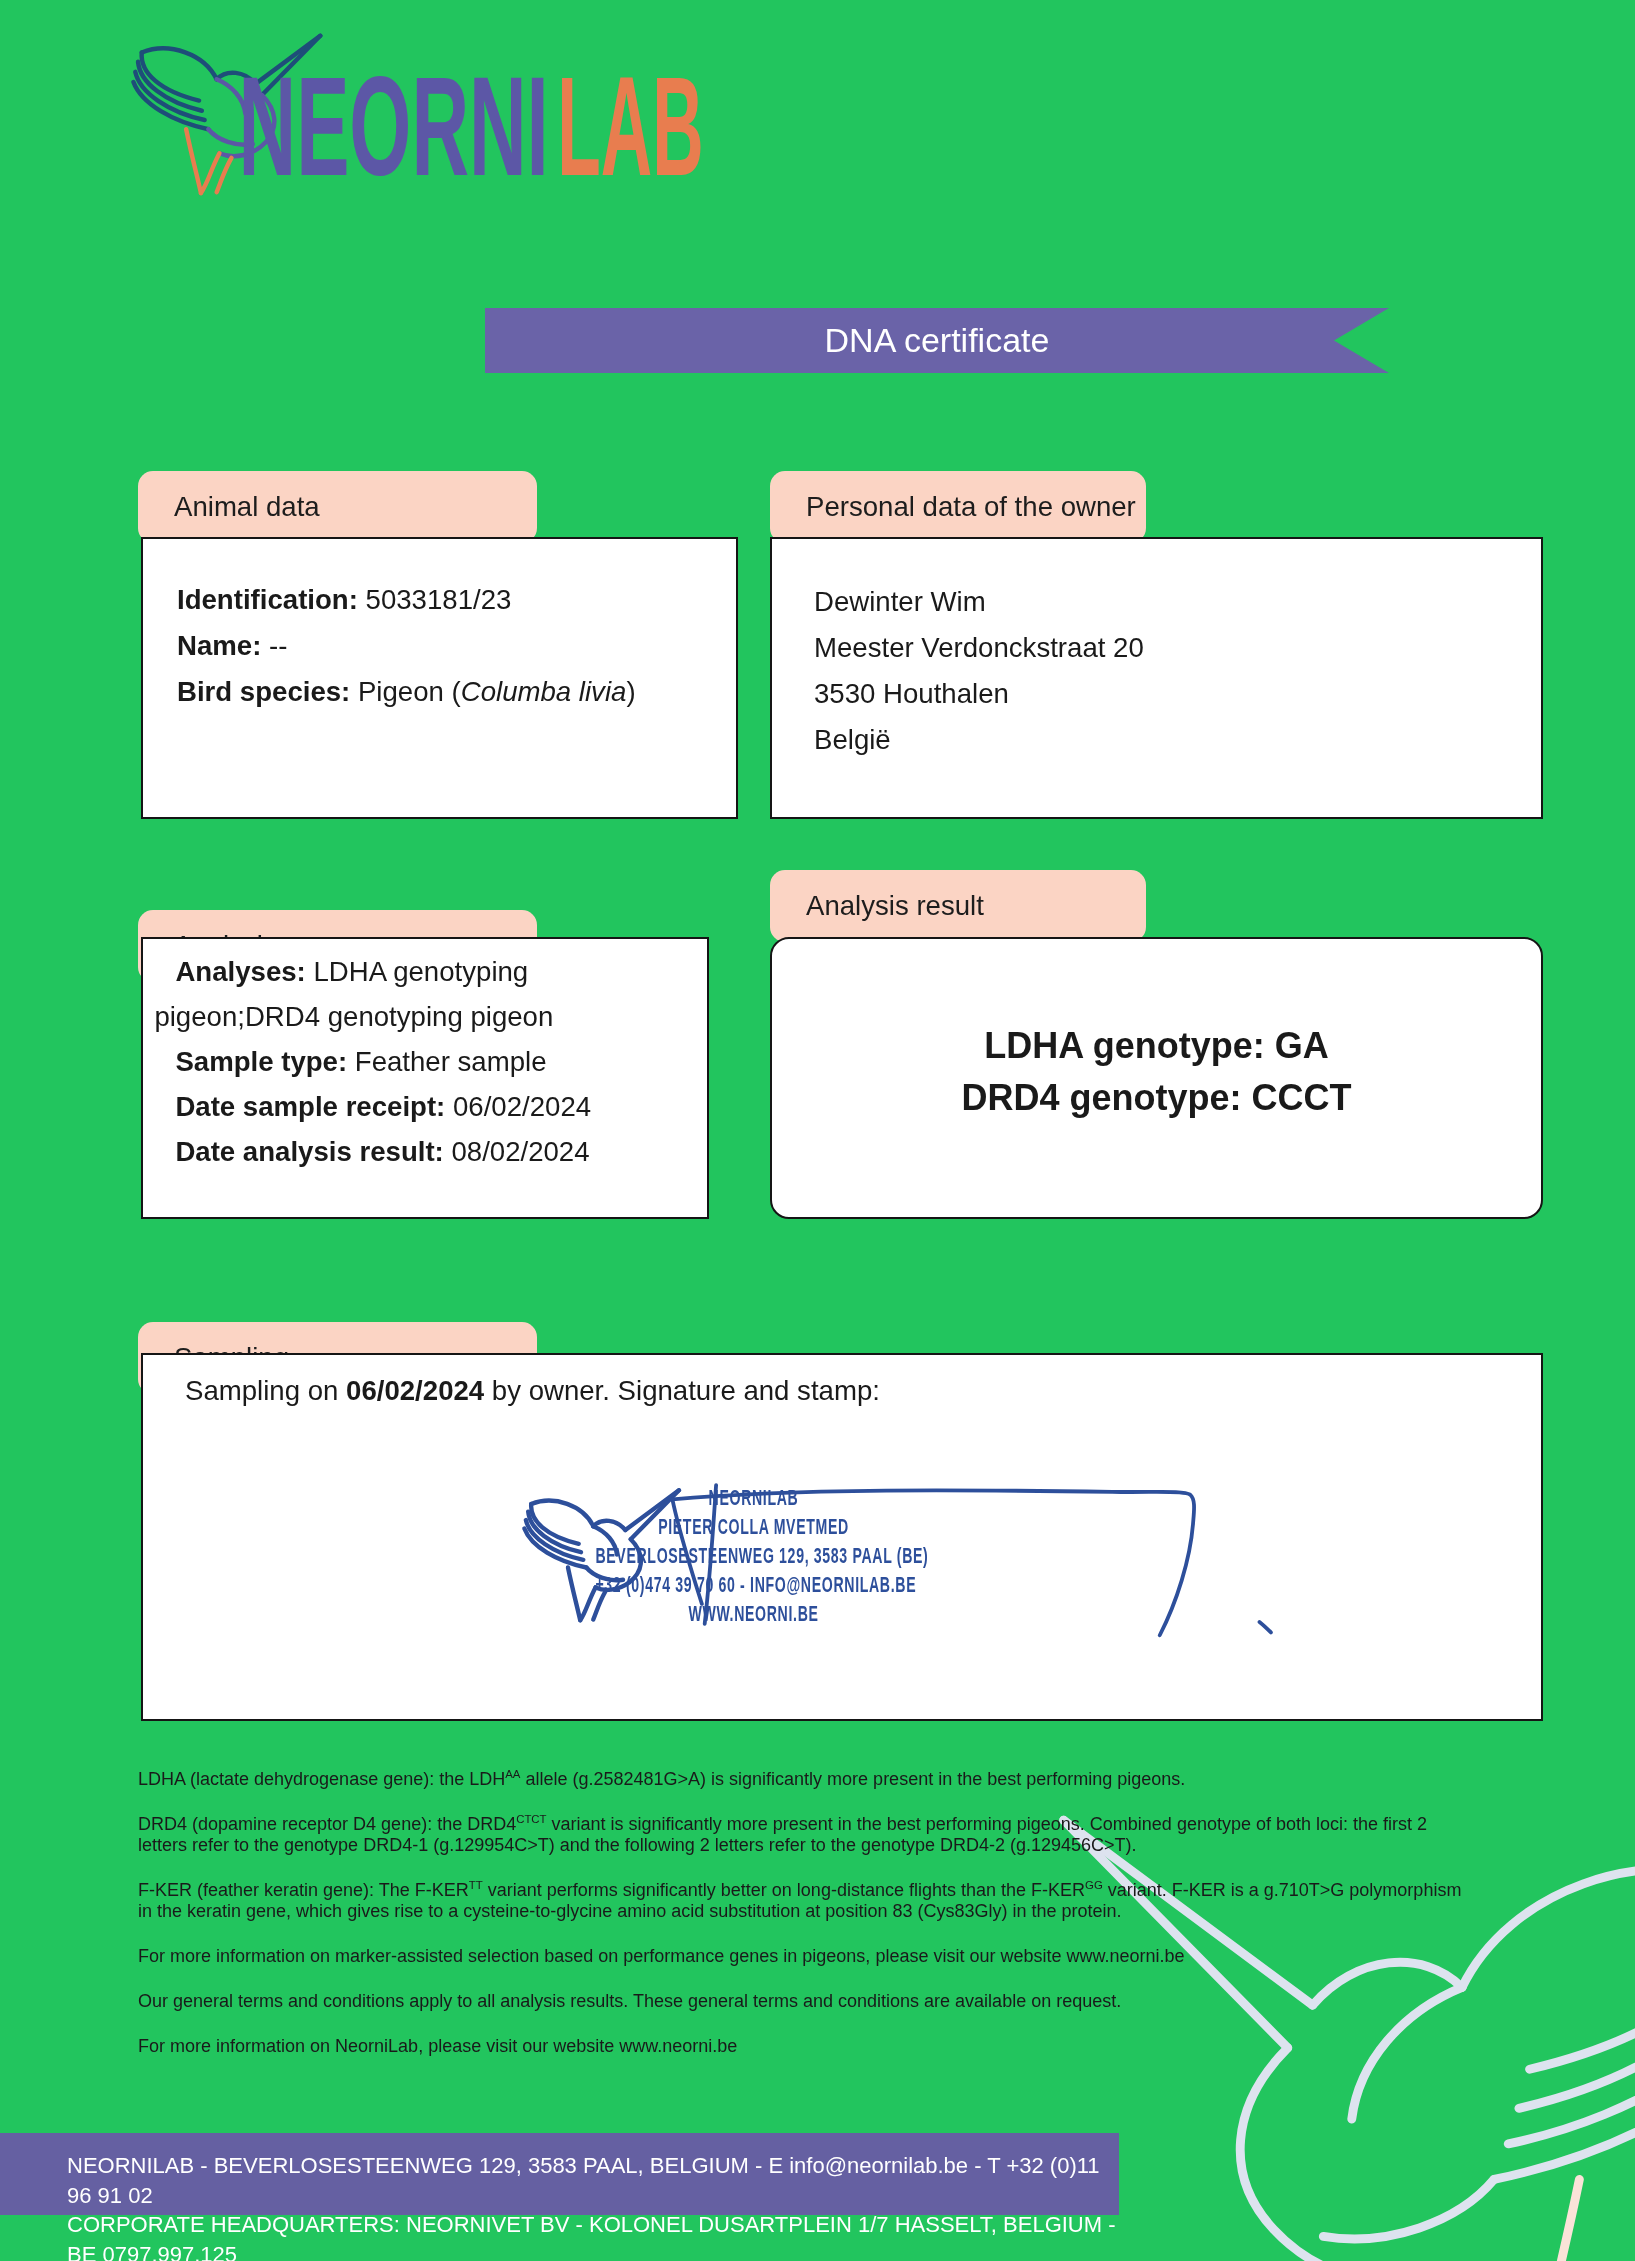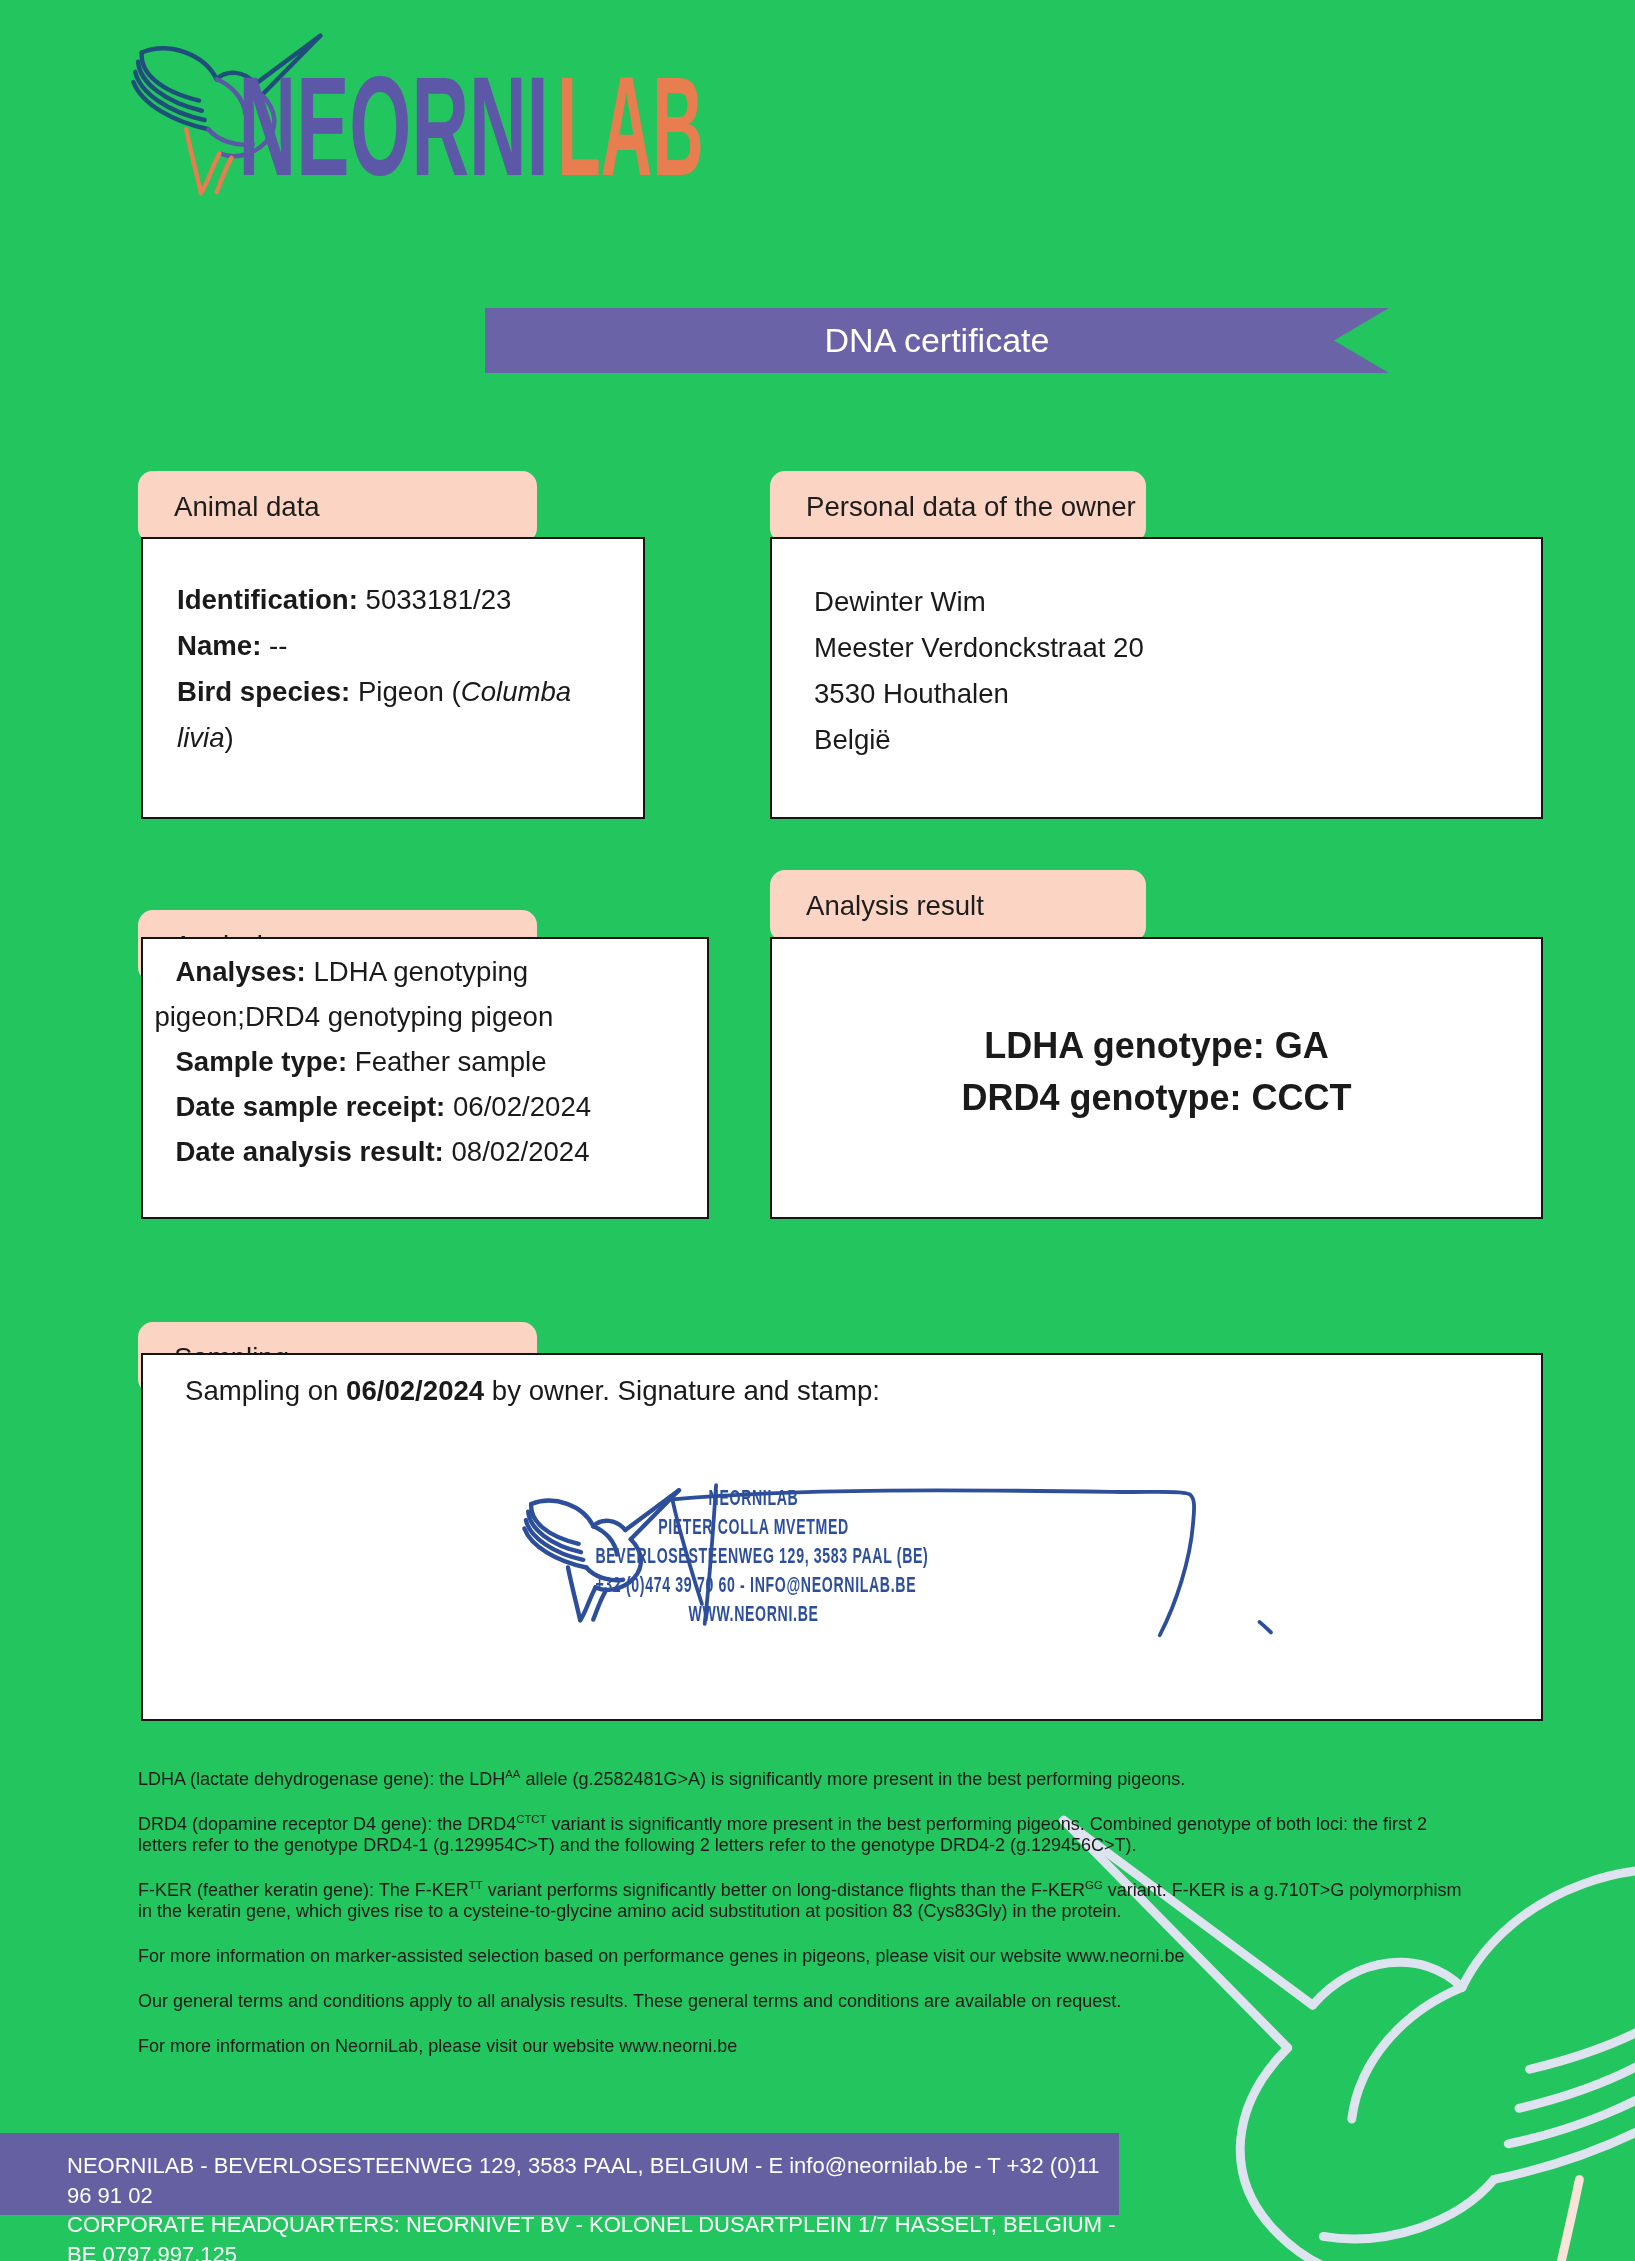--- a/index.html
+++ b/index.html
@@ -17,25 +17,25 @@
   .certinfo{position:absolute;left:1222px;top:302px;font-size:27px;line-height:38px;}
 
   
   .tab{position:absolute;height:72px;background:#fbd4c4;border-radius:15px;
        display:flex;align-items:center;padding-left:36px;box-sizing:border-box;
        font-size:27.6px;color:#1d1d1d;z-index:1;}
   .box{position:absolute;background:#fff;border:2.9px solid #151515;box-sizing:border-box;z-index:2;}
   .bodytext{font-size:27.6px;line-height:46px;}
   b{font-weight:bold;}
 
-  .animal-box{left:141px;top:537px;width:504px;height:282px;padding:38px 9.5px 0 34px;}
+  .animal-box{left:141px;top:537px;width:597px;height:282px;padding:38px 9.5px 0 34px;}
   .owner-box{left:770px;top:537px;width:773px;height:282px;padding:40px 9.5px 0 42px;}
   .analysis-box{left:141px;top:937px;width:568px;height:282px;padding:9.5px 17px 0 11.4px;}
   .analysis-box p{margin:0;text-indent:21px;font-size:27.6px;line-height:45px;}
-  .result-box{left:770px;top:937px;width:773px;height:282px;padding-top:81px;text-align:center;}
+  .result-box{left:770px;top:937px;width:773px;height:282px;padding-top:81px;text-align:center;border-radius:19px;}
   .result-line{font-size:36px;font-weight:bold;line-height:52px;}
   .sampling-box{left:141px;top:1353px;width:1402px;height:368px;padding:13.3px 9.5px 0 42px;}
 
   
   .stamp-lines{position:absolute;left:514px;top:1484px;width:479px;text-align:center;
                color:#2d4f9b;font-weight:bold;font-size:21.4px;line-height:29px;z-index:3;}
   .stamp-lines div{transform:scaleX(.66);transform-origin:center;white-space:nowrap;letter-spacing:1px;}
   .stamp-bird{position:absolute;left:519px;top:1482px;width:176px;height:145px;stroke-width:5.7px;z-index:3;}
   .sig-svg{position:absolute;left:656px;top:1469px;width:637px;height:190px;z-index:4;}
   .sig-svg path{fill:none;stroke:#2d4f9b;stroke-width:4px;stroke-linecap:round;}

